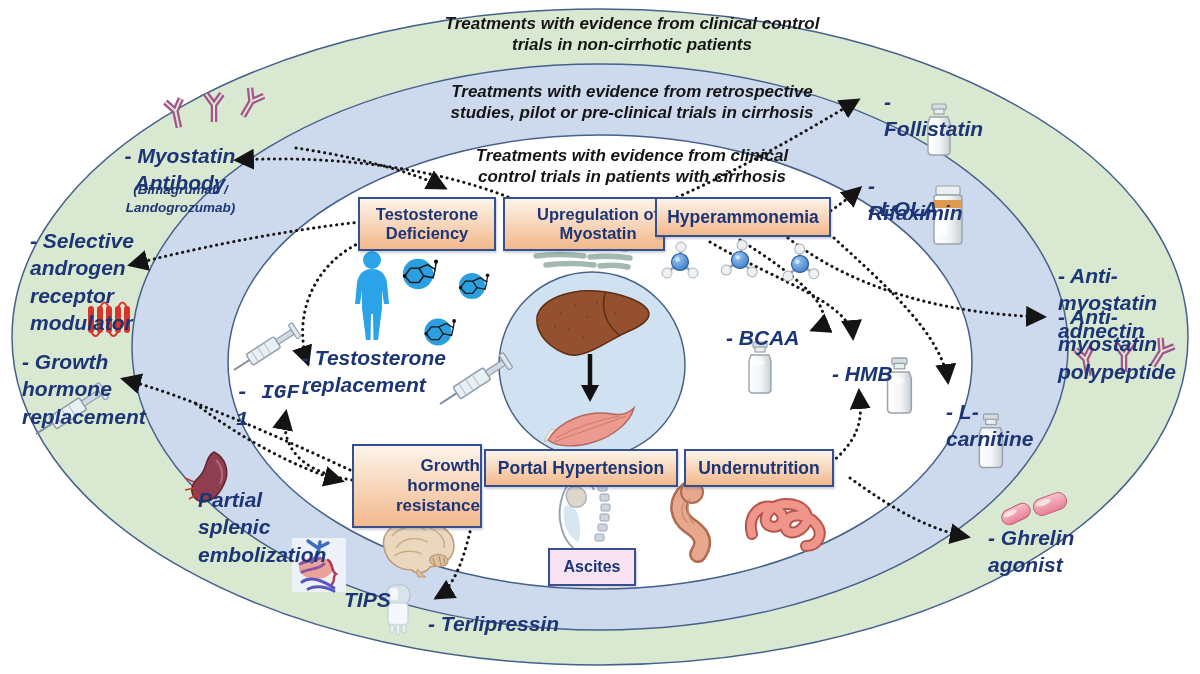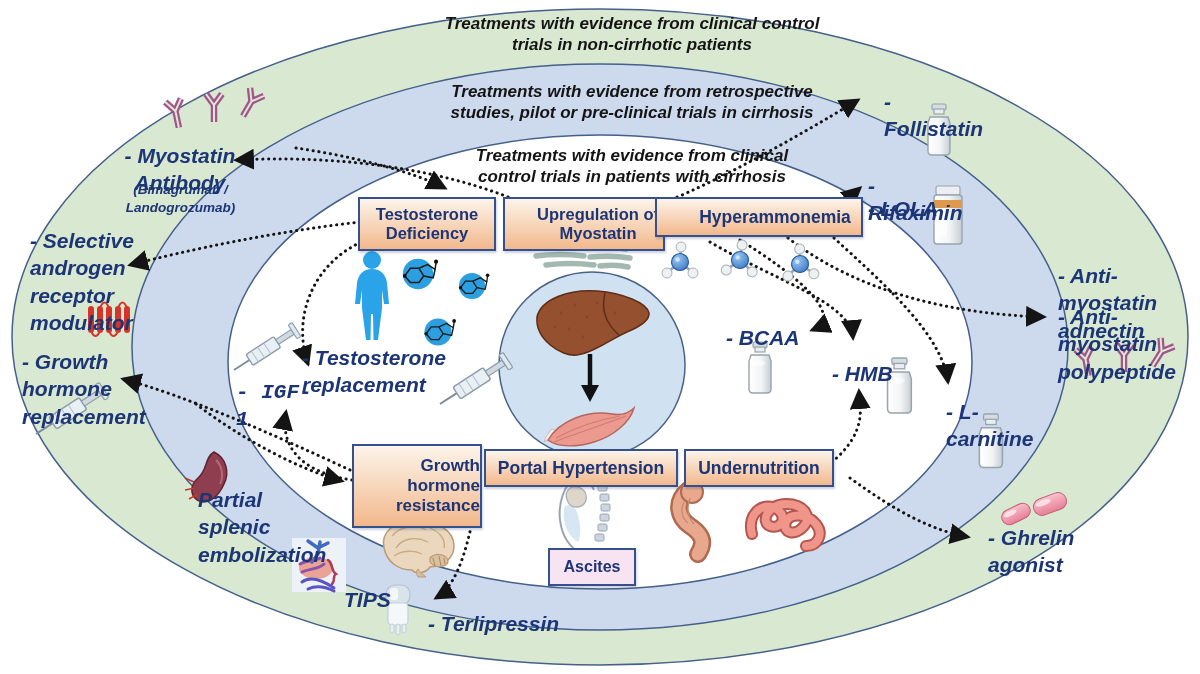--- a/index.html
+++ b/index.html
@@ -109,21 +109,21 @@
       <path d="M850 478 C894 510, 930 530, 968 537"></path>
     </g>
   </svg>
 
   <div class="ring-title" style="left:410px;top:13px;width:380px;">Treatments with evidence from clinical control trials in non-cirrhotic patients</div>
   <div class="ring-title" style="left:398px;top:81px;width:404px;">Treatments with evidence from retrospective studies, pilot or pre-clinical trials in cirrhosis</div>
   <div class="ring-title" style="left:428px;top:145px;width:344px;">Treatments with evidence from clinical control trials in patients with cirrhosis</div>
 
   <div class="mech-box" style="left:358px;top:197px;width:134px;height:50px;">Testosterone Deficiency</div>
   <div class="mech-box" style="left:503px;top:197px;width:130px;height:50px;padding-left:28px;">Upregulation of Myostatin</div>
-  <div class="mech-box" style="left:655px;top:197px;width:172px;height:36px;font-size:17.5px;padding-left:32px;">Hyperammonemia</div>
+  <div class="mech-box" style="left:655px;top:197px;width:172px;height:36px;font-size:17.5px;">Hyperammonemia</div>
   <div class="mech-box left" style="left:352px;top:444px;width:118px;height:80px;font-size:17px;">Growth hormone resistance</div>
   <div class="mech-box" style="left:484px;top:449px;width:190px;height:34px;font-size:17.5px;">Portal Hypertension</div>
   <div class="mech-box" style="left:684px;top:449px;width:146px;height:34px;font-size:17.5px;">Undernutrition</div>
   <div class="mech-box ascites-box" style="left:548px;top:548px;width:84px;height:34px;">Ascites</div>
 
   <div class="lbl center sub" style="left:98px;top:181px;width:165px;">(Bimagrumab / Landogrozumab)</div>
   <div class="lbl center" style="left:115px;top:142px;width:130px;">- Myostatin Antibody</div>
   <div class="lbl" style="left:30px;top:227px;width:112px;">- Selective androgen receptor modulator</div>
   <div class="lbl" style="left:22px;top:348px;width:118px;">- Growth hormone replacement</div>
   <div class="lbl" style="left:236px;top:379px;width:80px;font-family:Liberation Mono, monospace;">- IGF-1</div>

